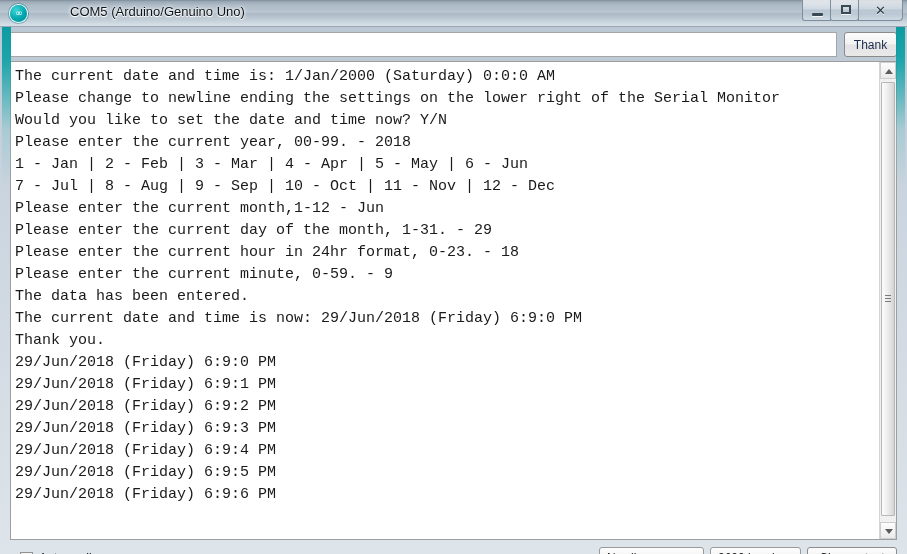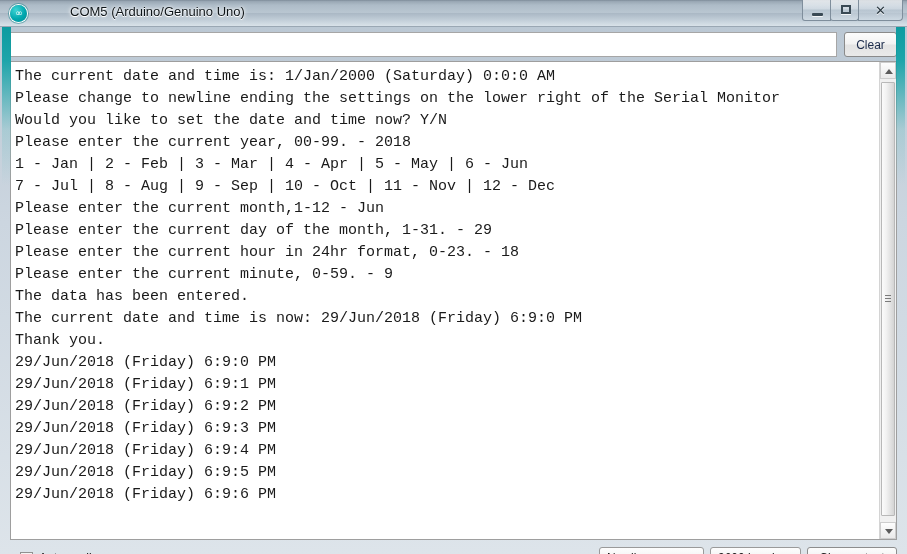--- a/index.html
+++ b/index.html
@@ -339,21 +339,21 @@
       <div class="winbtn close">
         <div class="glyph">✕</div>
       </div>
     </div>
   </div>
 
   <div id="client">
 
     <div id="send-row">
       <input id="send-input" type="text" value="" placeholder="" style="">
-      <button id="send-button">Clear</button>
+      <button id="send-button">Thank</button>
     </div>
 
     <div id="output-area">
       <div id="output-text">The current date and time is: 1/Jan/2000 (Saturday) 0:0:0 AM
 Please change to newline ending the settings on the lower right of the Serial Monitor
 Would you like to set the date and time now? Y/N
 Please enter the current year, 00-99. - 2018
 1 - Jan | 2 - Feb | 3 - Mar | 4 - Apr | 5 - May | 6 - Jun
 7 - Jul | 8 - Aug | 9 - Sep | 10 - Oct | 11 - Nov | 12 - Dec
 Please enter the current month,1-12 - Jun

